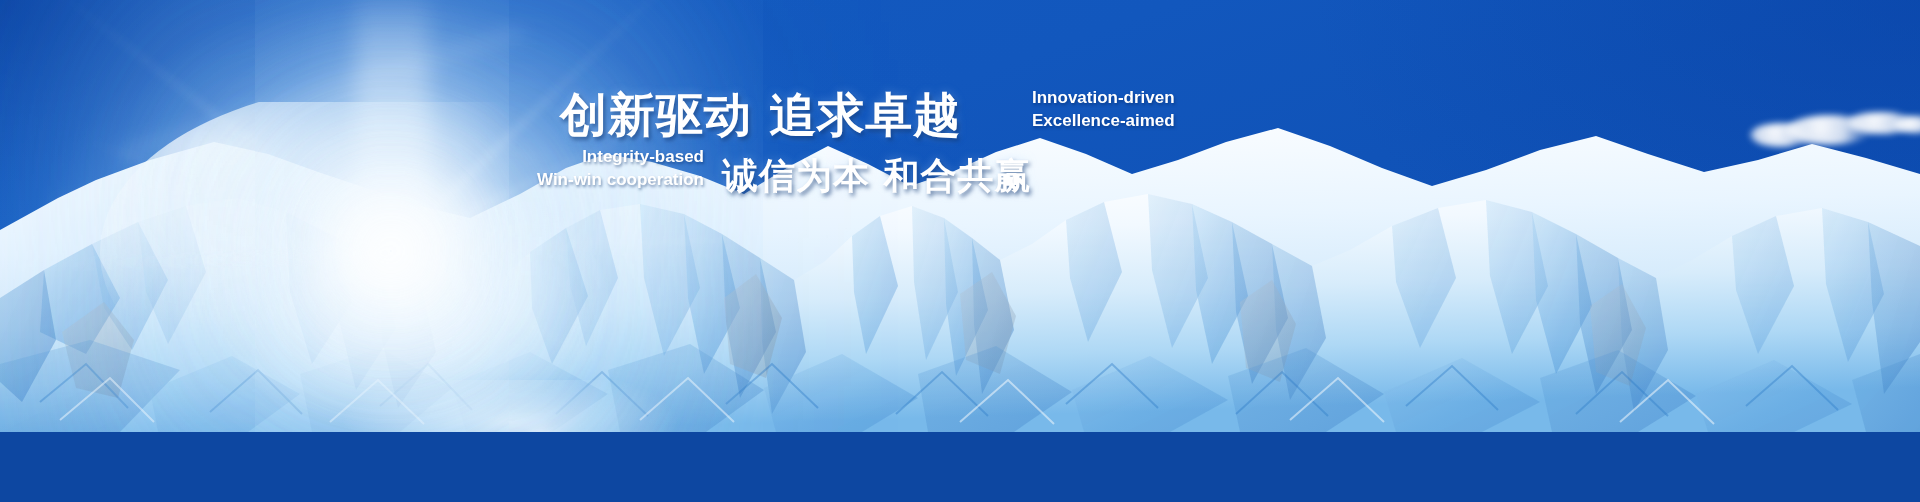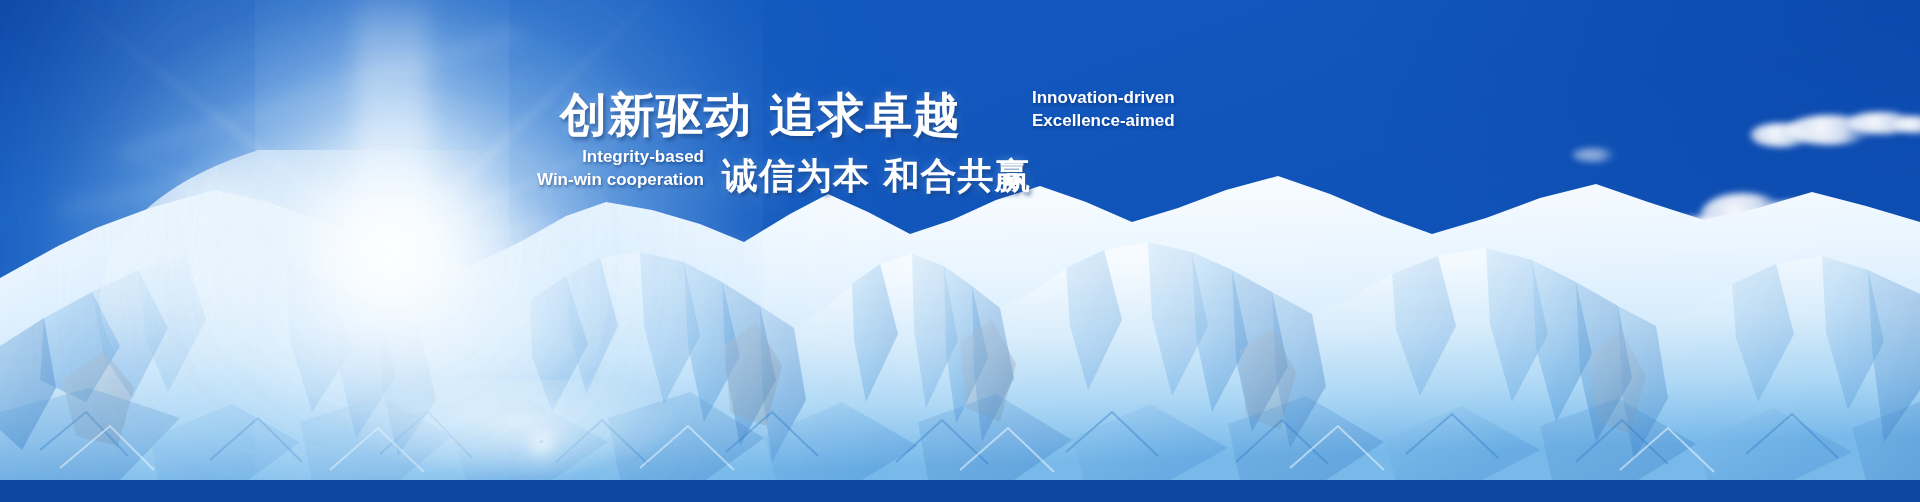--- a/index.html
+++ b/index.html
@@ -4,21 +4,21 @@
 <title>Banner</title>
 <style>
   html, body {
     margin: 0;
     padding: 0;
     background: #0d47a1;
   }
   .banner {
     position: relative;
     width: 1920px;
-    height: 480px;
+    height: 432px;
     overflow: hidden;
     font-family: "Liberation Sans", "DejaVu Sans", sans-serif;
     
     background:
       radial-gradient(ellipse 900px 620px at 390px 250px,
           rgba(255,255,255,0.98) 0%,
           rgba(235,246,255,0.80) 7%,
           rgba(190,226,252,0.55) 16%,
           rgba(120,186,240,0.32) 27%,
           rgba(60,140,220,0.14) 40%,

